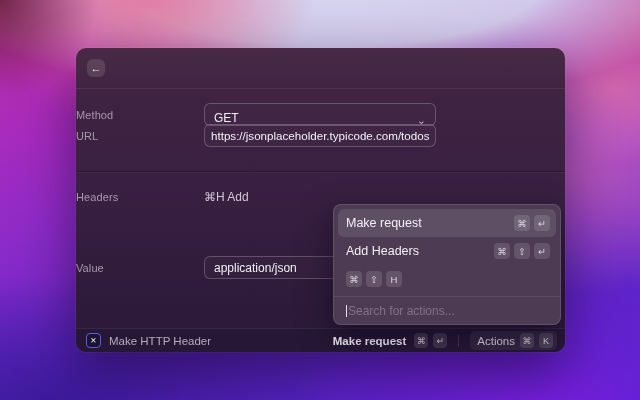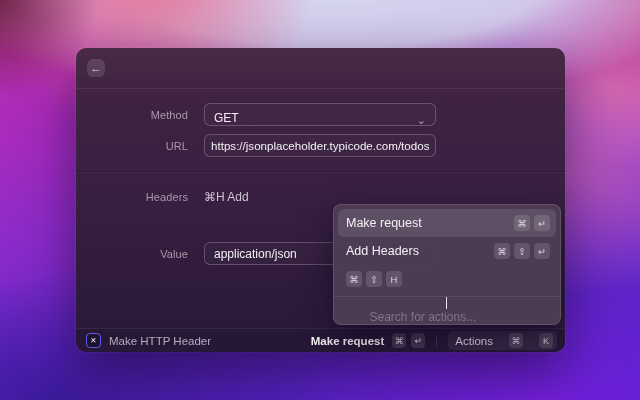--- a/index.html
+++ b/index.html
@@ -28,21 +28,21 @@
   }
   .win-header { position:absolute; left:0; top:0; width:100%; height:40px; }
   .back-btn { position:absolute; left:11px; top:11px; width:18px; height:18px;
     border-radius:6px; background:rgba(255,255,255,0.12); color:#e8e2ea;
     display:flex; align-items:center; justify-content:center; font-size:11px; cursor:default; }
   .hdr-divider { position:absolute; left:0; top:40px; width:100%; height:1px; background:rgba(255,255,255,0.07); }
   .sec-divider { position:absolute; left:0; top:123px; width:100%; height:1px; background:rgba(0,0,0,0.25); box-shadow:0 1px 0 rgba(255,255,255,0.04); }
 
   
   .form-row { position:absolute; left:0; width:100%; height:23px; display:flex; align-items:center; }
-  .form-label { position:absolute; left:0; width:112px; text-align:right;
+  .form-label { position:absolute; left:0; width:112px; text-align:left;
     font-size:11px; color:#a899ab; letter-spacing:0.1px; }
   .control { position:absolute; left:128px; }
   .select, .text-input { width:232px; height:23px; border:1px solid rgba(255,255,255,0.22);
     border-radius:6px; background:rgba(255,255,255,0.02); color:#f2f0f4; font-size:12px;
     font-family:"Liberation Sans", sans-serif; padding:0 9px; }
   .select { display:flex; align-items:flex-end; justify-content:space-between; }
   .chev { color:#b6aabb; font-size:11px; line-height:10px; margin-top:-4px; }
   .text-input { outline:none; }
   .hint-text { font-size:12px; color:#cfc6d2; }
 
@@ -52,40 +52,40 @@
     border-radius:8px; box-shadow:0 12px 32px rgba(10,0,25,0.5); padding:4px 4px 0 4px; }
   .popup-row { height:28px; display:flex; align-items:center; justify-content:space-between;
     padding:0 6px 0 8px; border-radius:6px; }
   .popup-row.selected { background:rgba(255,255,255,0.10); }
   .row-label { font-size:12.5px; color:#f4f1f6; }
   .row-keys { display:flex; gap:4px; }
   .key { display:inline-flex; align-items:center; justify-content:center;
     min-width:16px; height:16px; padding:0 2px; border-radius:4px;
     background:rgba(255,255,255,0.13); color:#ddd5e1; font-size:9.5px; }
   .popup-divider { height:1px; background:rgba(255,255,255,0.09); margin:3px -4px 0 -4px; }
-  .popup-search { height:27px; display:flex; align-items:center; padding:0 8px;flex-direction:column; }
+  .popup-search { height:27px; display:flex; align-items:center; padding:0 8px; }
   .caret { width:1px; height:12px; background:#e9e4ec; margin-right:1px; }
   .search-input { background:transparent; border:none; outline:none; flex:1;
     font-size:12px; color:#efeaf2; font-family:"Liberation Sans", sans-serif; }
   .search-input::placeholder { color:#837389; }
 
   
   .win-footer { position:absolute; left:0; bottom:0; width:100%; height:24px;
     background:rgba(36,22,52,0.55); border-top:1px solid rgba(255,255,255,0.07);
     display:flex; align-items:center; padding:0 8px; }
   .ext-icon { width:15px; height:15px; border-radius:4px; margin-left:2px;
     background:#1c1330; border:1.5px solid #5f5ae8;
     display:flex; align-items:center; justify-content:center;
     color:#fff; font-size:7.5px; }
   .footer-title { margin-left:8px; font-size:11.5px; color:#b7abbd; }
   .footer-right { margin-left:auto; display:flex; align-items:center; gap:5px; }
   .primary-label { font-size:11.5px; font-weight:bold; color:#f4f1f6; margin-right:3px; }
   .fkey { min-width:14px; height:15px; font-size:9px; }
   .footer-sep { width:1px; height:12px; background:rgba(255,255,255,0.15); margin:0 6px; }
-  .actions-group { display:flex; align-items:center; gap:16px; padding:2px 4px 2px 7px;
+  .actions-group { display:flex; align-items:center; gap:5px; padding:2px 4px 2px 7px;
     border-radius:5px; background:rgba(255,255,255,0.07); }
   .actions-label { font-size:11.5px; color:#ded7e2; }
 </style>
 </head>
 <body>
 
 <div class="wallpaper"></div>
 
 <div class="window">
 
@@ -97,34 +97,34 @@
   <div class="hdr-divider"></div>
 
   <div class="form-row" style="top:55px">
     <span class="form-label">Method</span>
     <div class="control select">
       <span>GET</span>
       <span class="chev">⌄</span>
     </div>
   </div>
 
-  <div class="form-row" style="top:86px">
+  <div class="form-row" style="top:76px">
     <span class="form-label">URL</span>
     <input class="control text-input" style="padding: 0px 6px; font-size: 11.6px;" value="https://jsonplaceholder.typicode.com/todos/1">
   </div>
 
   <div class="sec-divider"></div>
 
   <div class="form-row" style="top:139px; height:20px">
     <span class="form-label">Headers</span>
     <span class="control hint-text">⌘H Add</span>
   </div>
 
 
-  <div class="form-row" style="top:194px">
+  <div class="form-row" style="top:208px">
     <span class="form-label">Value</span>
     <input class="control text-input" value="application/json" style="">
   </div>
 
   <div class="popup">
     <div class="popup-row selected">
       <span class="row-label">Make request</span>
       <span class="row-keys">
         <span class="key">⌘</span>
         <span class="key">↵</span>

